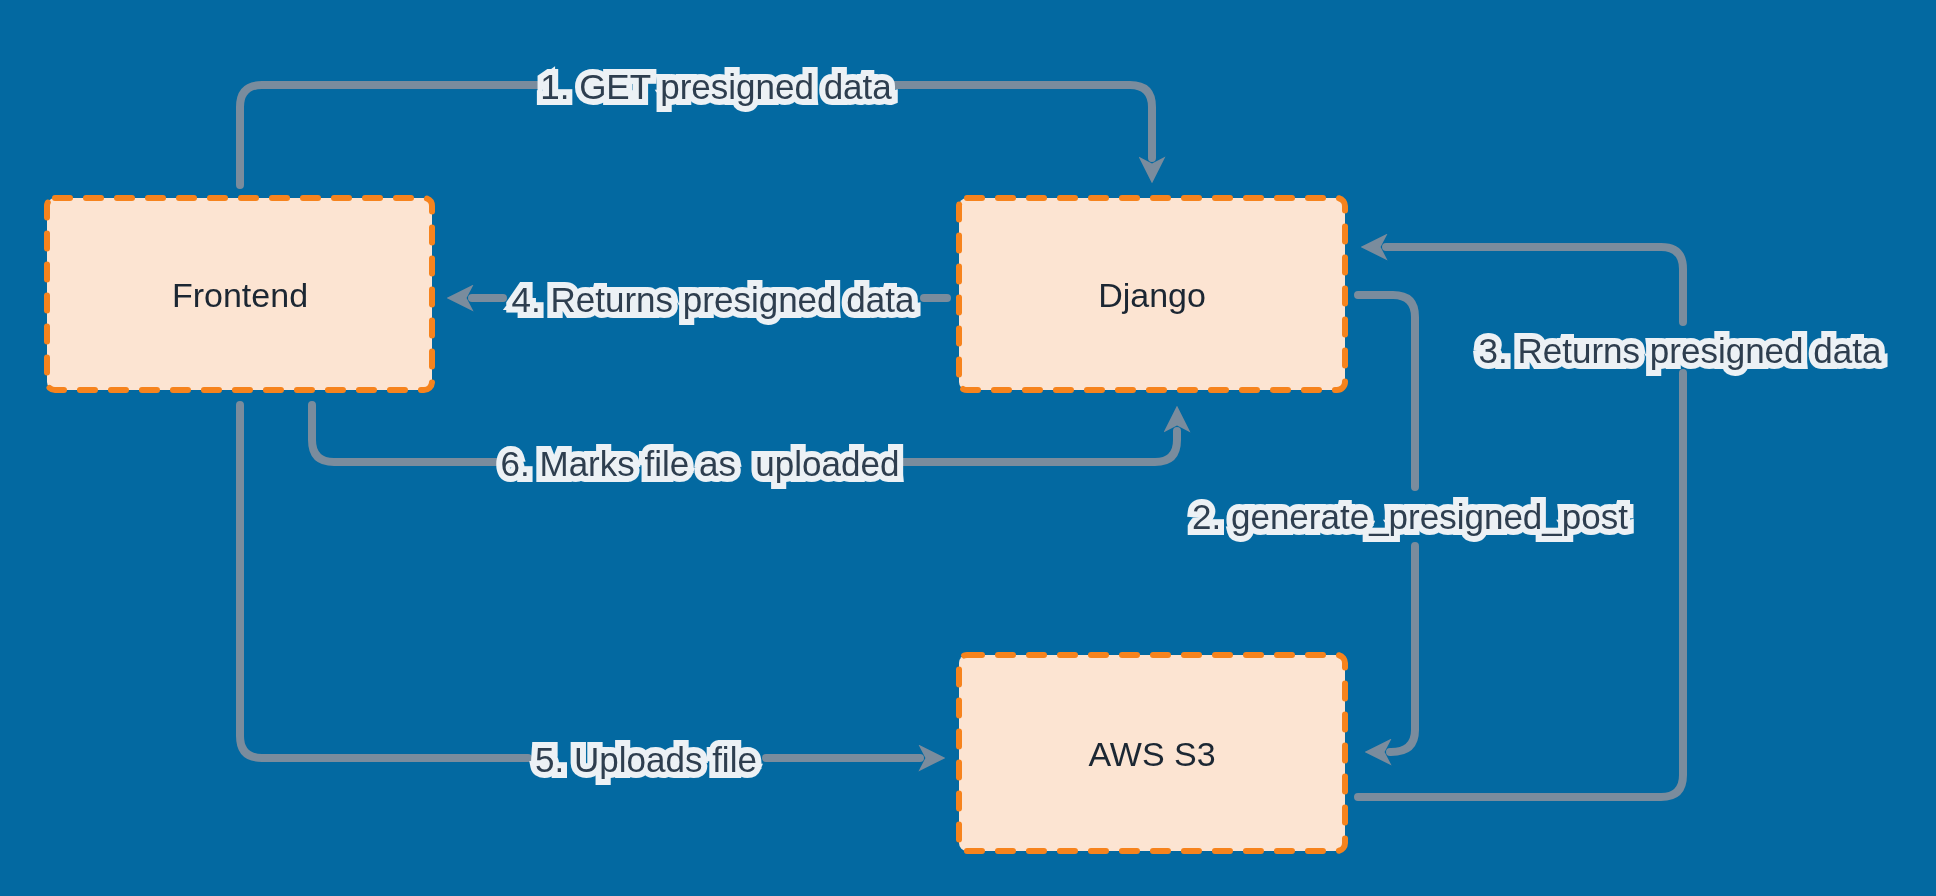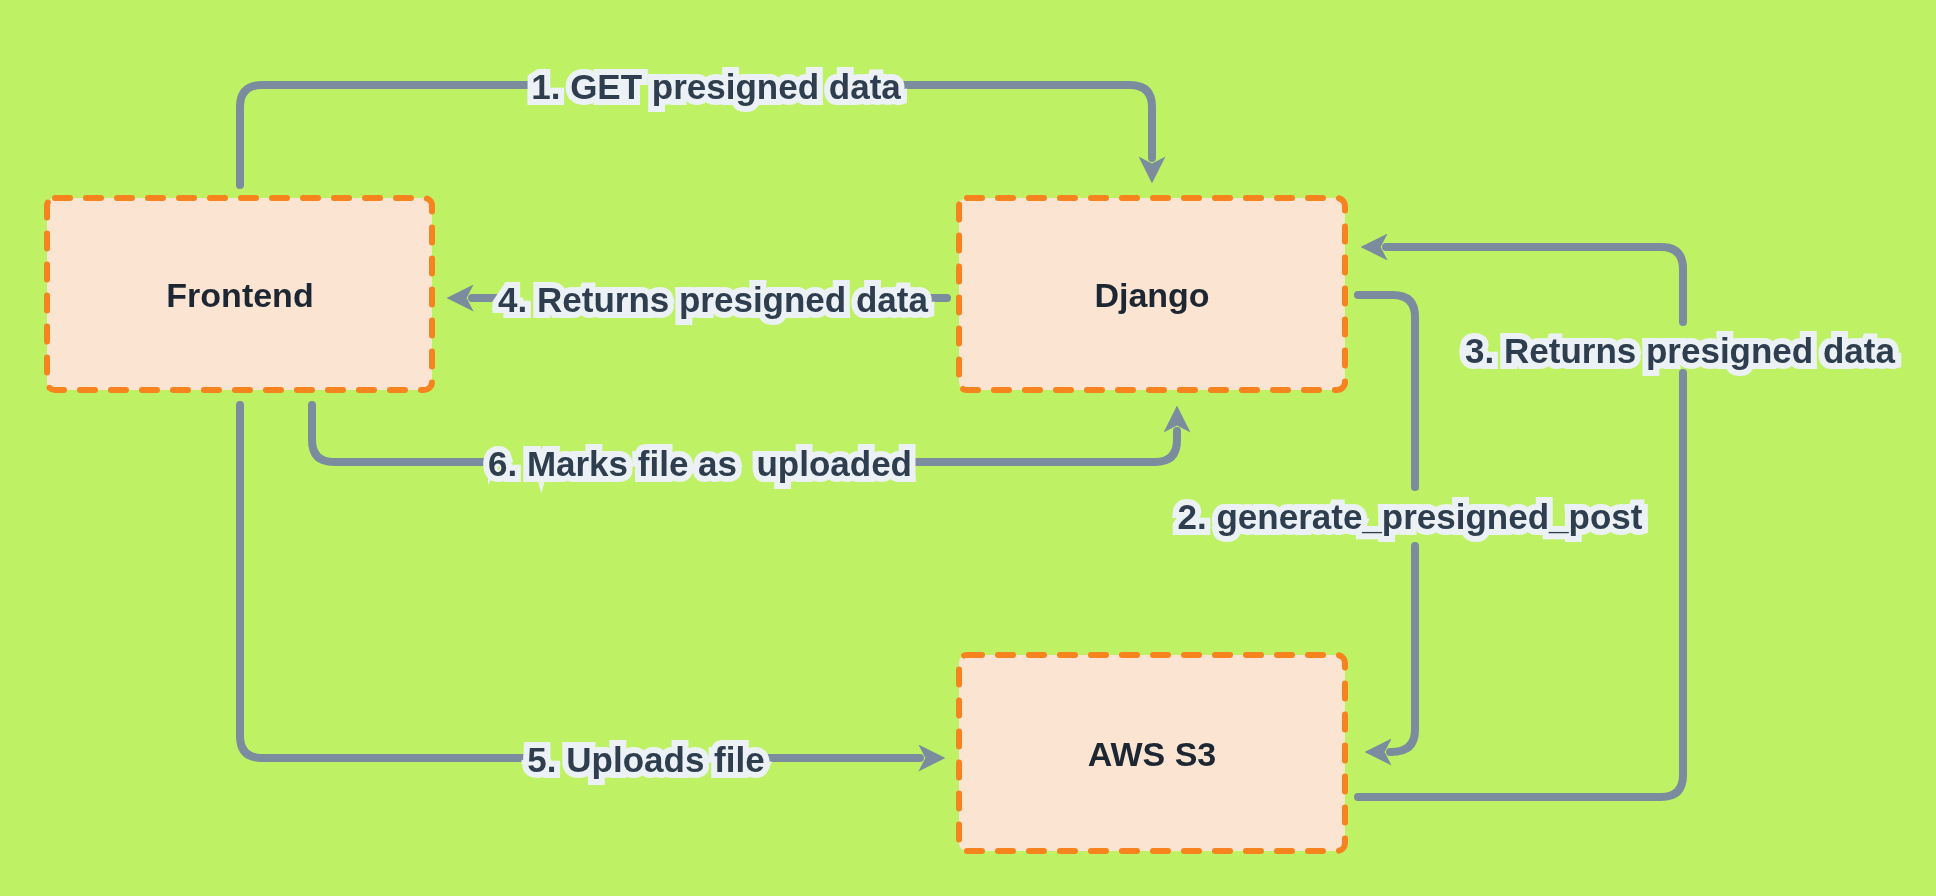--- a/index.html
+++ b/index.html
@@ -4,24 +4,23 @@
 <style>
   html, body {
     margin: 0;
     padding: 0;
     background: #ecf1f5;
   }
   .stage {
     position: relative;
     width: 1936px;
     height: 896px;
-    background: #bef264;
+    background: #0369a1;
     overflow: hidden;
     font-family: "Liberation Sans", "DejaVu Sans", sans-serif;
-    font-weight: bold;
   }
   svg { display: block; }
   .node-box {
     fill: #fce4d2;
     stroke: #f6831d;
     stroke-width: 6;
     stroke-dasharray: 15 16;
     stroke-linecap: round;
   }
   .node-label {

